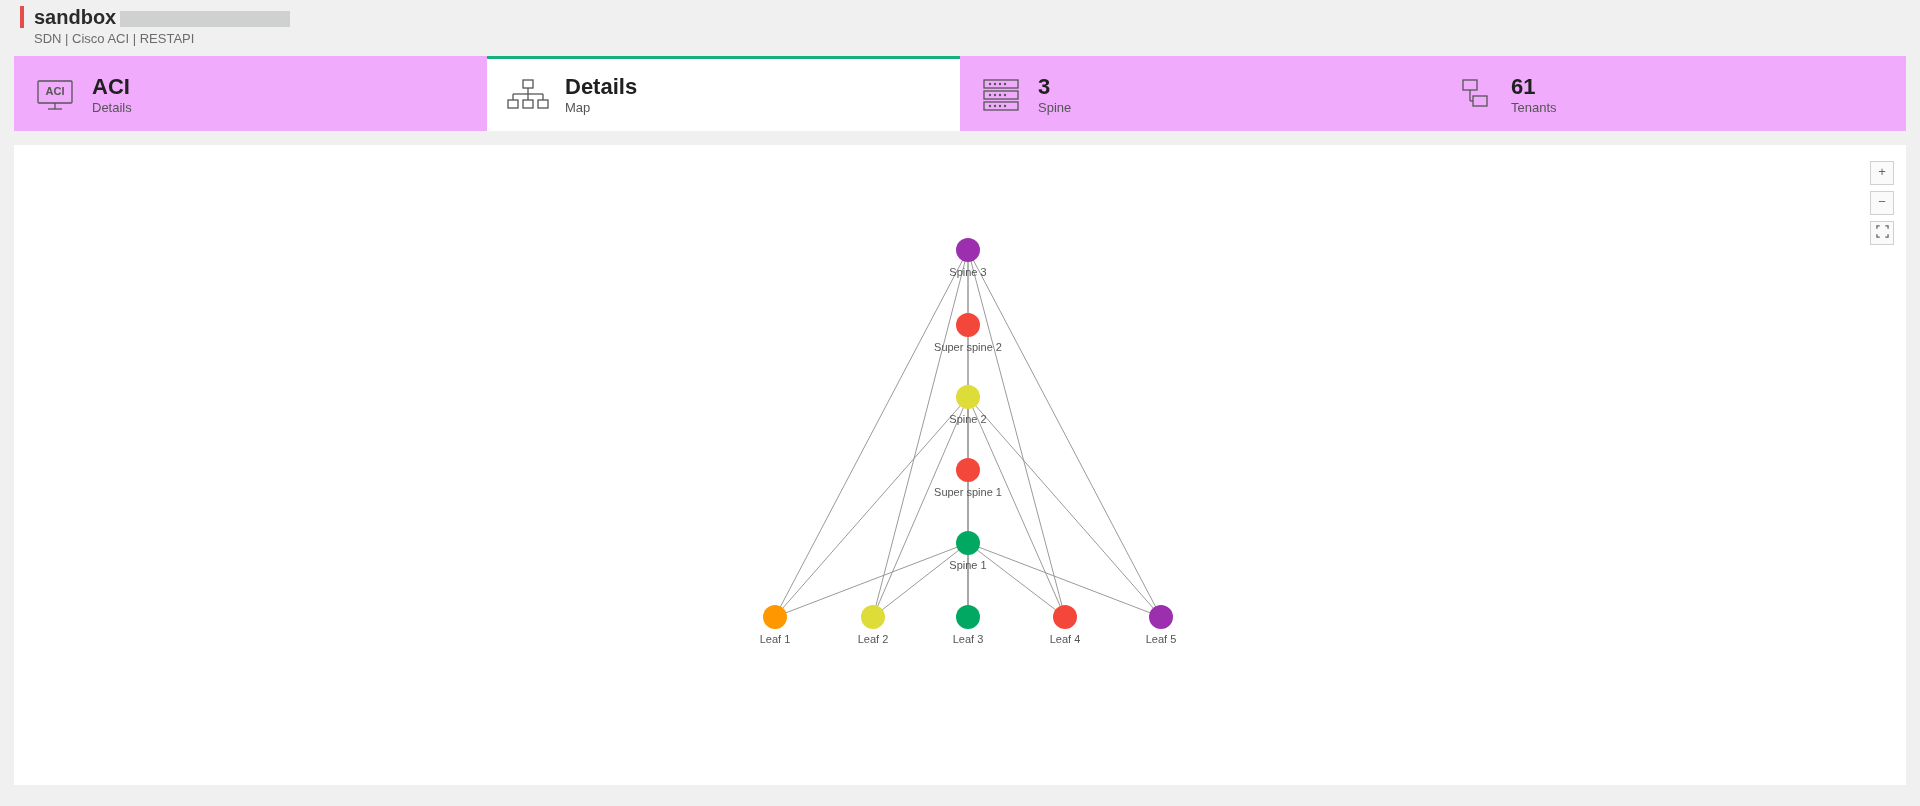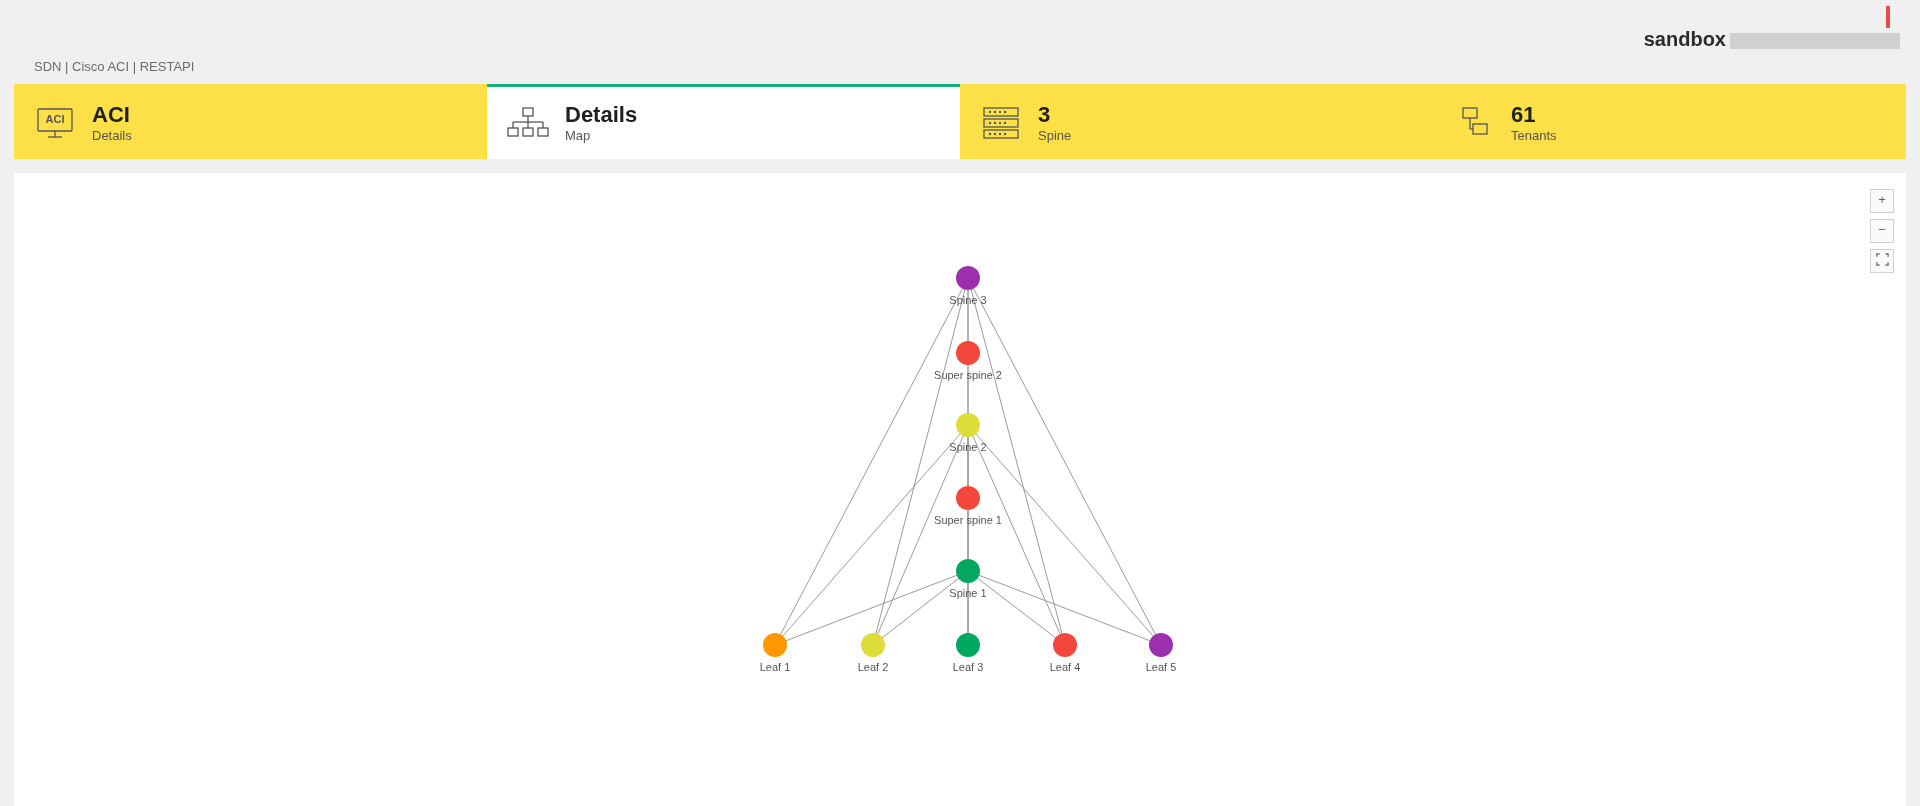--- a/index.html
+++ b/index.html
@@ -1,28 +1,28 @@
 <!DOCTYPE html>
 <html><head>
 <meta charset="utf-8">
 <style>
   html,body{margin:0;padding:0;background:#f0f0f0;font-family:"Segoe UI","Helvetica Neue",Arial,sans-serif;color:#3a3a3a;}
   body{width:1920px;height:806px;overflow:hidden;}
 
   
   .page-header{padding:6px 20px 10px 20px;}
-  .title-row{display:flex;align-items:flex-end;flex-direction:column;}
+  .title-row{display:flex;align-items:flex-start;}
   .red-bar{width:4px;height:22px;background:#e44d4a;margin-right:10px;}
   .title{font-size:20px;font-weight:600;color:#2b2b2b;}
   .title-gray{display:inline-block;width:170px;height:16px;background:#cfd0d0;margin-left:4px;vertical-align:middle;}
-  .subtitle{font-size:13px;color:#6b6b6b;margin-left:14px;margin-top:8px;}
+  .subtitle{font-size:13px;color:#6b6b6b;margin-left:14px;margin-top:2px;}
 
   
   .tabs{display:flex;align-items:stretch;margin:0 14px;gap:0;}
-  .tab{flex:1;background:#fde047;border-top:3px solid transparent;padding:16px 18px;display:flex;align-items:center;gap:14px;cursor:pointer;}
+  .tab{flex:1;background:#f0abfc;border-top:3px solid transparent;padding:16px 18px;display:flex;align-items:center;gap:14px;cursor:pointer;}
   .tab.active{background:#fff;border-top:3px solid #14b07e;}
   .tab-icon{width:46px;height:38px;flex:0 0 46px;color:#555;}
   .tab-icon svg{width:46px;height:38px;fill:none;stroke:#555;stroke-width:1.3;}
   .tab-text .line1{font-size:22px;font-weight:600;color:#202020;line-height:1.05;}
   .tab-text .line2{font-size:13px;color:#555;margin-top:2px;}
   .aci-badge{font-family:Arial,sans-serif;font-size:11px;font-weight:700;fill:#555;}
 
   
   .canvas-wrap{margin:14px 14px 0 14px;background:#fff;position:relative;height:640px;}
   svg.topo{width:100%;height:100%;}

